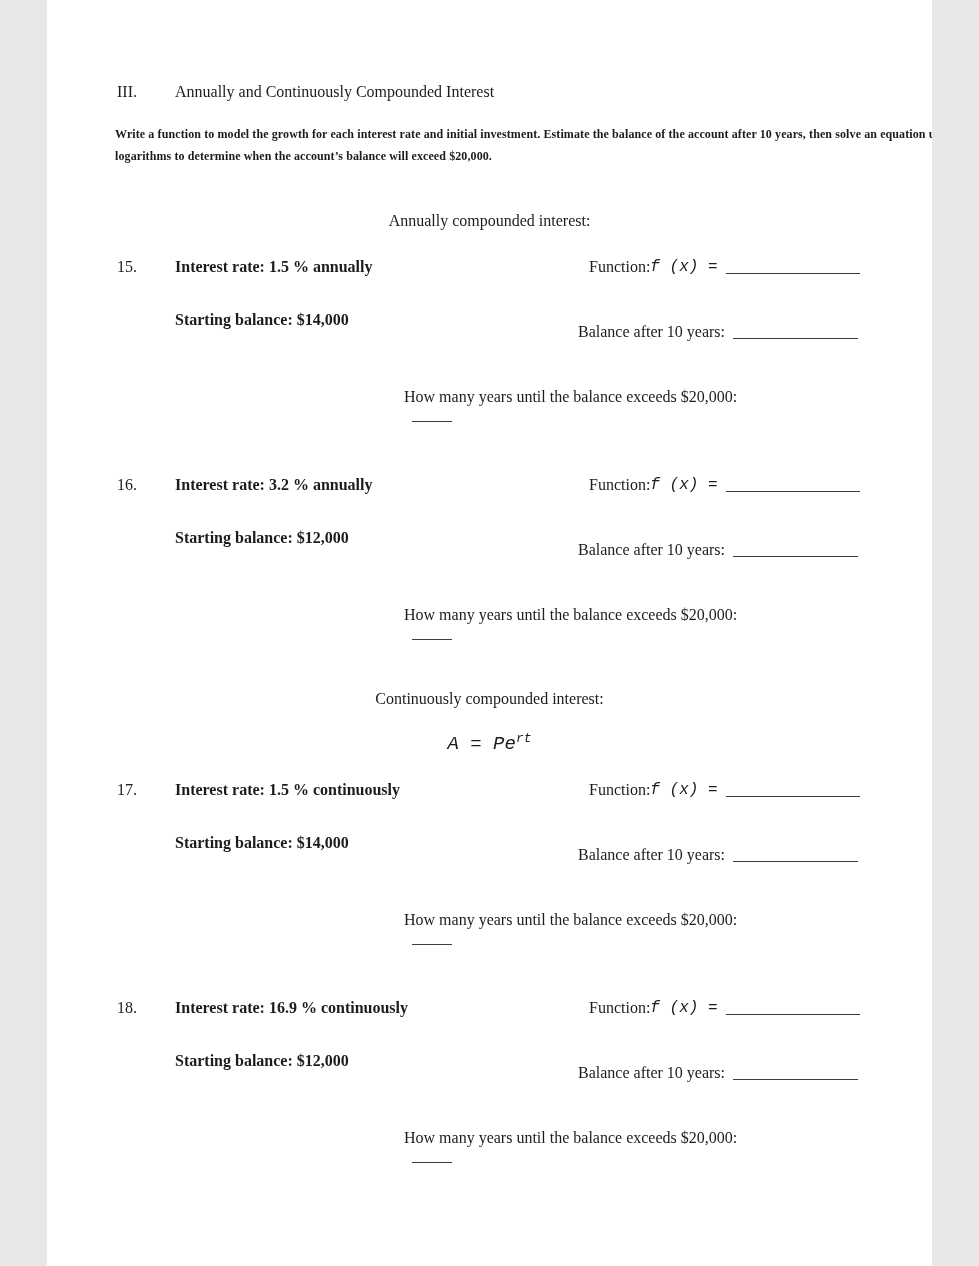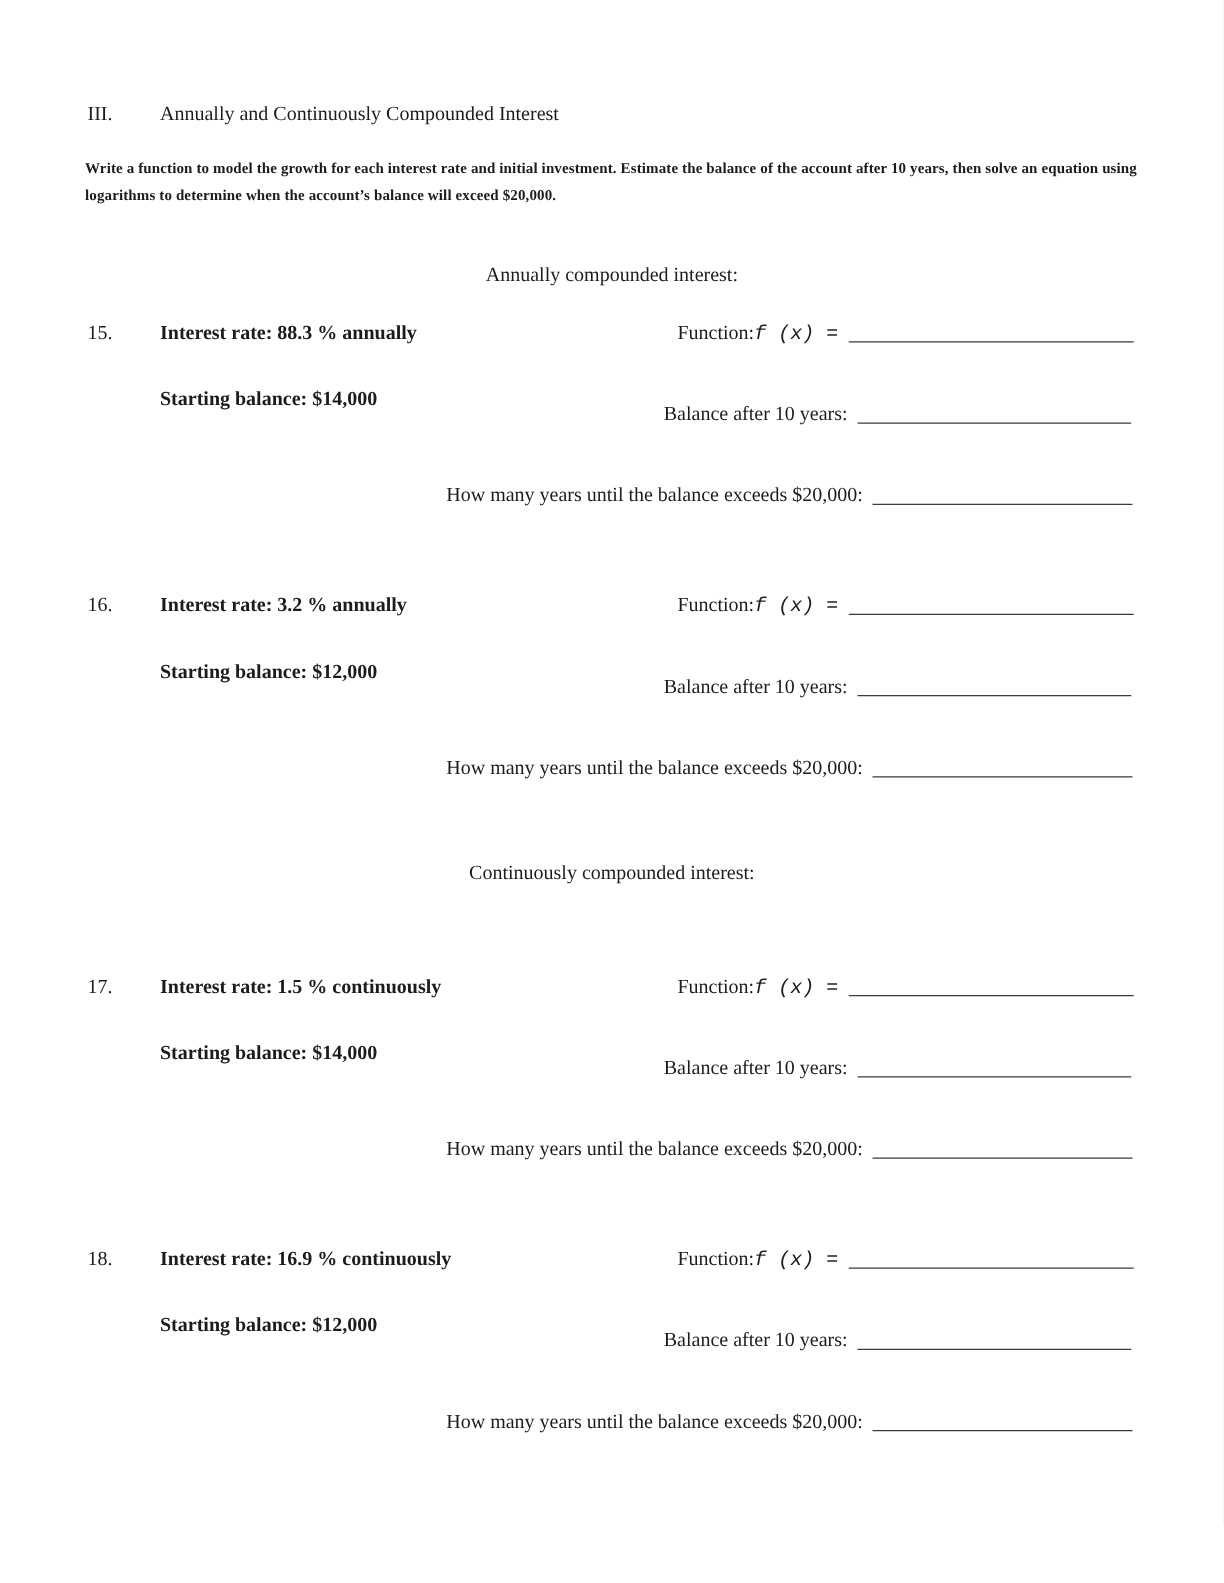--- a/index.html
+++ b/index.html
@@ -1,18 +1,18 @@
 <!DOCTYPE html>
 <html><head>
 <meta charset="utf-8">
 <style>
   html,body{margin:0;padding:0;background:#e8e8e8;}
   .page{
     position:relative;
-    width:979px;height:1266px;
+    width:885px;height:1266px;
     background:#ffffff;
     font-family:"Liberation Serif","DejaVu Serif",serif;
     color:#1c1c1c;
     font-size:16px;
     overflow:hidden;
     margin:0 auto;
   }
   .abs{position:absolute;line-height:20px;white-space:nowrap;}
   .ul{}
   .center{left:0;right:0;text-align:center;}
@@ -25,21 +25,21 @@
   .formula{font-size:19px;}
   .formula sup{font-size:13px;}
   
   .problem{position:absolute;left:0;right:0;height:160px;}
   .problem .row{position:absolute;line-height:20px;}
   .q-num{left:70px;top:0;}
   .q-rate{left:128px;top:0;font-weight:bold;}
   .q-func{left:530px;right:72px;top:0;display:flex;align-items:flex-end;margin-left:12px;}
   .q-start{left:128px;top:53px;font-weight:bold;}
   .q-bal{left:531px;right:74px;top:65px;display:flex;align-items:flex-end;}
-  .q-exceed{left:357px;right:73px;top:130px;display:flex;align-items:flex-end;}
+  .q-exceed{left:357px;right:73px;top:130px;display:flex;align-items:flex-start;flex-direction:column;}
   .lbl{white-space:nowrap;}
   .blank{
     flex:1 1 auto;
     border-bottom:1px solid #3d3d3d;
     margin:0 0 3px 8px;
     min-width:40px;
     height:14px;
   }
   .p15{top:257px;} .p16{top:475px;} .p17{top:780px;} .p18{top:998px;}
   .sub1{top:211px;} .sub2{top:689px;} .formula-row{top:729px;}
@@ -52,21 +52,21 @@
 
   <div class="abs hdr-num">III.</div>
   <div class="abs hdr-title ul">Annually and Continuously Compounded Interest</div>
 
   <div class="abs intro">Write a function to model the growth for each interest rate and initial investment. Estimate the balance of the account after 10 years, then solve an equation using logarithms to determine when the account’s balance will exceed $20,000.</div>
 
   <div class="abs center sub1"><span class="ul">Annually compounded interest:</span></div>
 
   <div class="problem p15">
     <div class="row q-num">15.</div>
-    <div class="row q-rate">Interest rate: 88.3 % annually</div>
+    <div class="row q-rate">Interest rate: 1.5 % annually</div>
     <div class="row q-func">
       <span class="lbl">Function: </span>
       <span class="lbl math">f (x) =</span>
       <span class="blank"></span>
     </div>
     <div class="row q-start">Starting balance: $14,000</div>
     <div class="row q-bal">
       <span class="lbl">Balance after 10 years:</span>
       <span class="blank"></span>
     </div>
@@ -90,20 +90,23 @@
       <span class="blank"></span>
     </div>
     <div class="row q-exceed">
       <span class="lbl">How many years until the balance exceeds $20,000:</span>
       <span class="blank"></span>
     </div>
   </div>
 
   <div class="abs center sub2"><span class="ul">Continuously compounded interest:</span></div>
 
+  <div class="abs center formula-row">
+    <span class="math formula"><span>A = Pe</span><sup>rt</sup></span>
+  </div>
 
   <div class="problem p17">
     <div class="row q-num">17.</div>
     <div class="row q-rate">Interest rate: 1.5 % continuously</div>
     <div class="row q-func">
       <span class="lbl">Function: </span>
       <span class="lbl math">f (x) =</span>
       <span class="blank"></span>
     </div>
     <div class="row q-start">Starting balance: $14,000</div>

